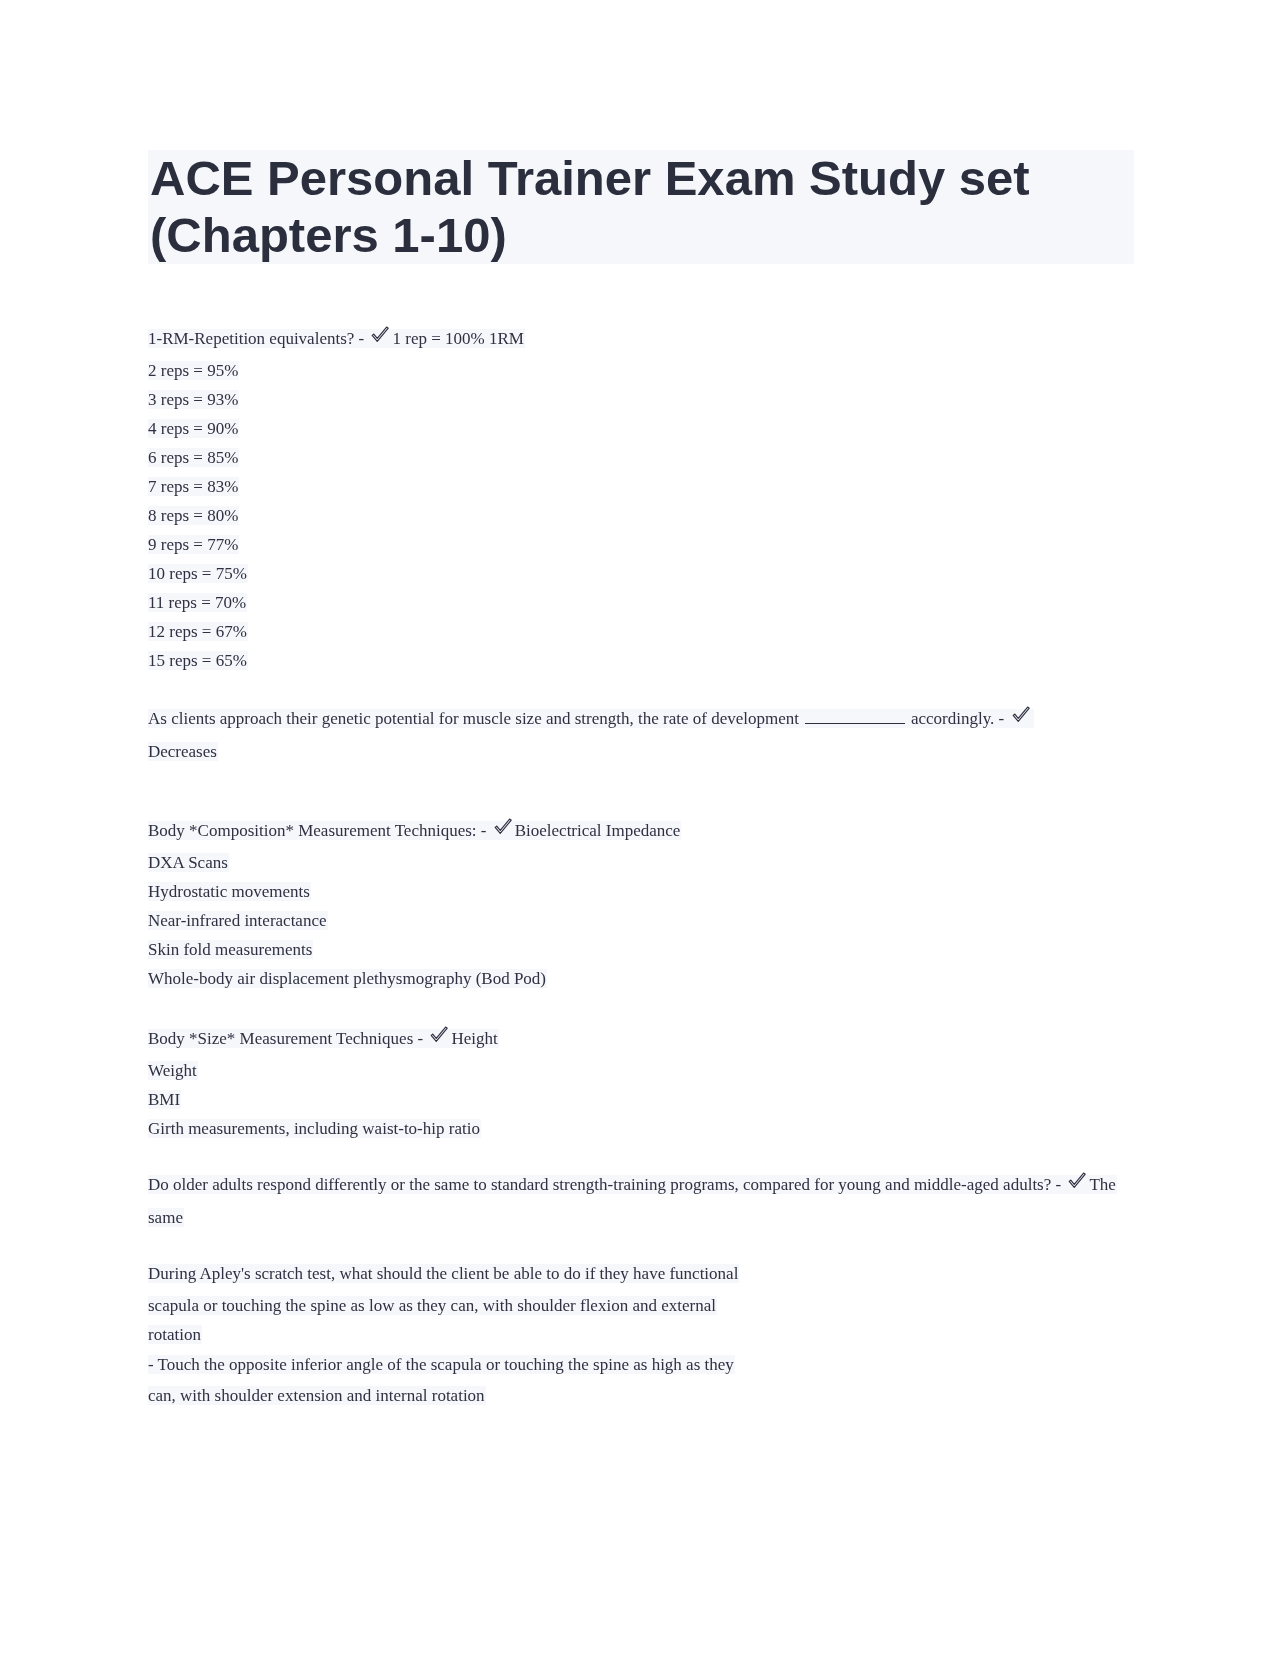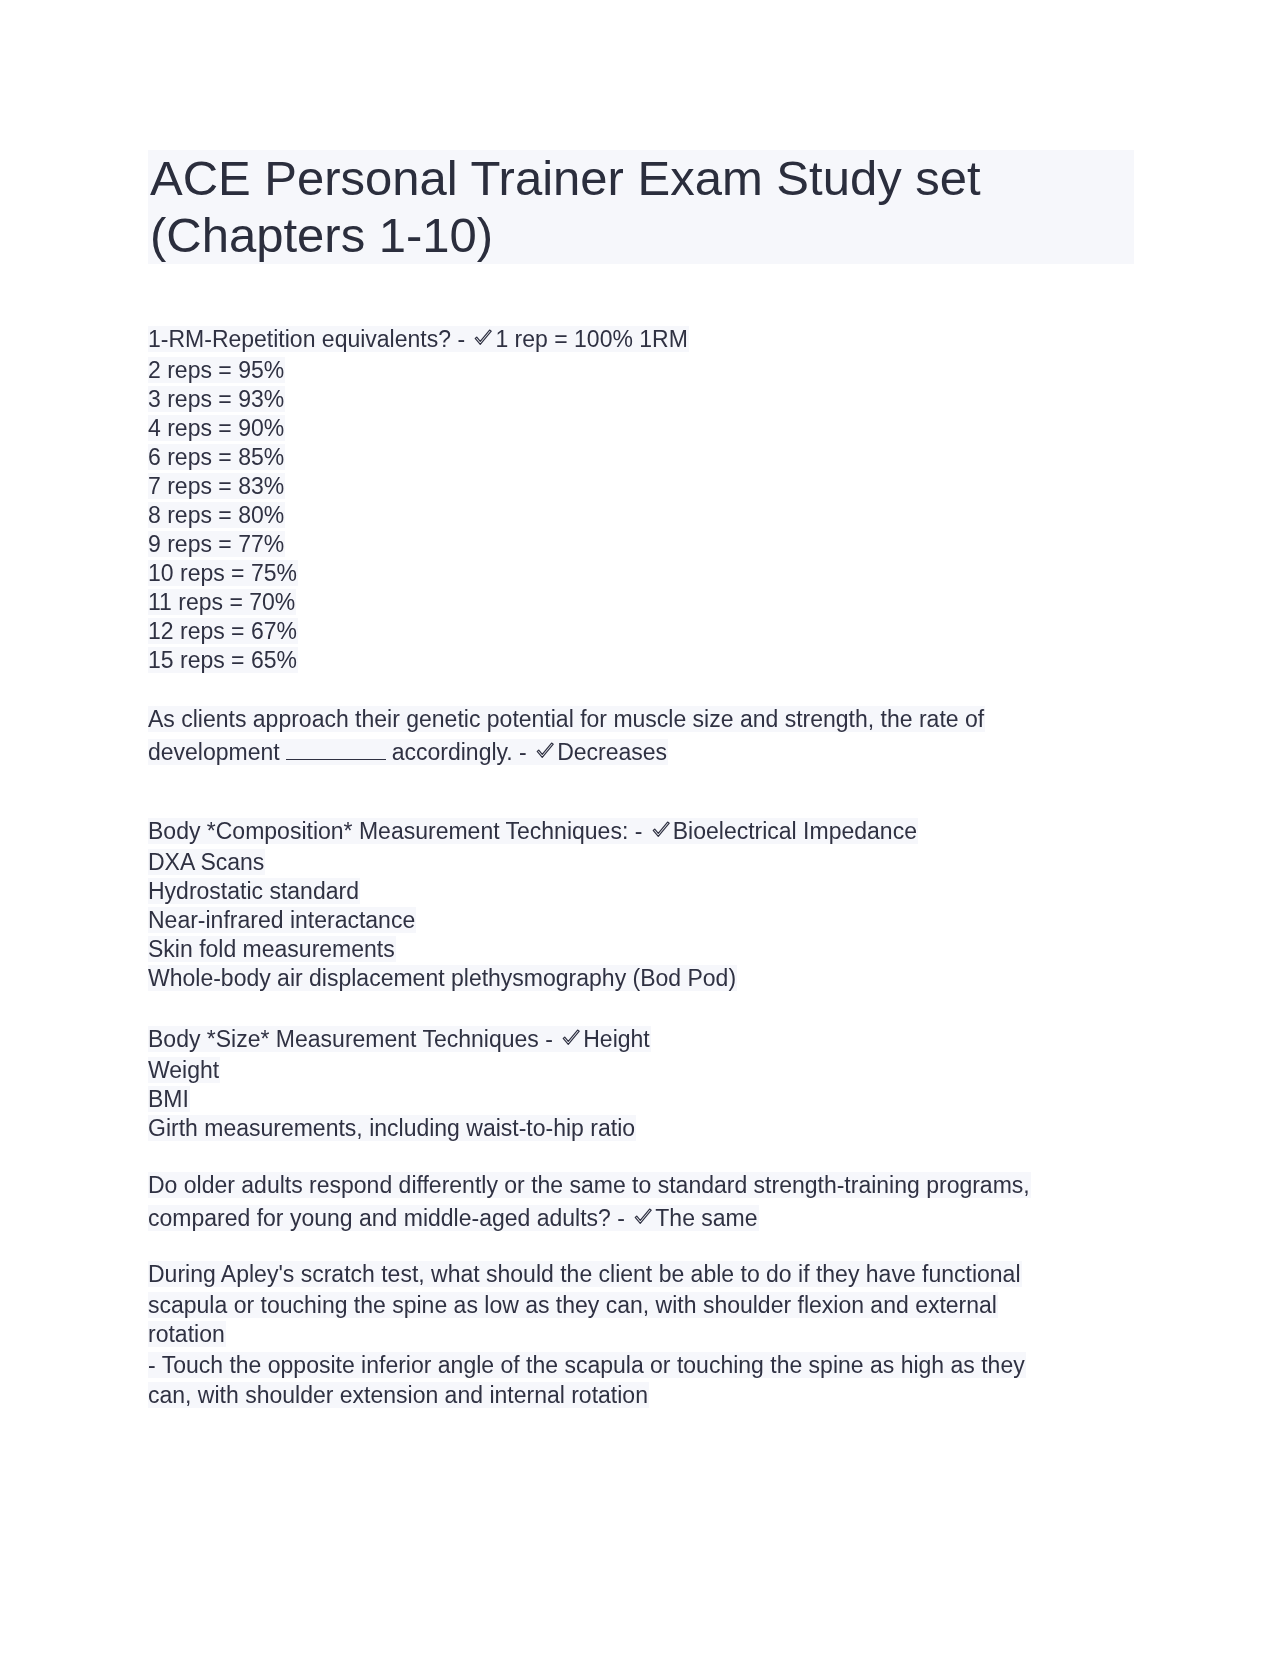--- a/index.html
+++ b/index.html
@@ -23,33 +23,34 @@
     }
     .title-box {
       background: #f6f7fb;
       width: 986px;
       padding: 0 0 0 2px;
       box-sizing: border-box;
     }
     .title {
       margin: 0;
       font-family: "Liberation Sans", sans-serif;
-      font-weight: normal;
+      font-weight: bold;
       font-size: 49px;
       line-height: 57px;
       color: #2b2e3d;
       letter-spacing: 0px;
     }
     .entries {
       margin-top: 58px;
     }
     .entry {
       margin: 0 0 27px 0;
-      font-size: 23px;
+      font-size: 17px;
       line-height: 29px;
+      font-family: Liberation Serif, serif;
     }
     .entry .row {
       display: block;
     }
     .entry .row span.hl {
       background: #f6f7fb;
       padding: 0 1px 0 0;
     }
     .entry.wrap {
       line-height: 32.5px;
@@ -121,21 +122,21 @@
       <div class="row" style="width: 890px;"><span class="hl"><span>As clients approach their genetic potential for muscle size and strength, the rate of development</span><span class="blank"></span><span>accordingly. - </span><span class="check"><svg viewBox="0 0 24 24">
                 <path d="M3.5 12.5 L9 19 L21 4.5 L19.2 3.3 L9 15.6 L5.2 11 Z" fill="none" stroke="#2f3142" stroke-width="1.3" stroke-linejoin="round"></path>
               </svg></span><span>Decreases</span></span></div>
     </div>
 
     <div class="entry" id="entry-2">
       <div class="row first-row"><span class="hl"><span>Body *Composition* Measurement Techniques: - </span><span class="check"><svg viewBox="0 0 24 24">
                 <path d="M3.5 12.5 L9 19 L21 4.5 L19.2 3.3 L9 15.6 L5.2 11 Z" fill="none" stroke="#2f3142" stroke-width="1.3" stroke-linejoin="round"></path>
               </svg></span><span>Bioelectrical Impedance</span></span></div>
       <div class="row"><span class="hl">DXA Scans</span></div>
-      <div class="row"><span class="hl">Hydrostatic standard</span></div>
+      <div class="row"><span class="hl">Hydrostatic movements</span></div>
       <div class="row"><span class="hl">Near-infrared interactance</span></div>
       <div class="row"><span class="hl">Skin fold measurements</span></div>
       <div class="row"><span class="hl">Whole-body air displacement plethysmography (Bod Pod)</span></div>
     </div>
 
     <div class="entry" id="entry-3">
       <div class="row first-row"><span class="hl"><span>Body *Size* Measurement Techniques - </span><span class="check"><svg viewBox="0 0 24 24">
                 <path d="M3.5 12.5 L9 19 L21 4.5 L19.2 3.3 L9 15.6 L5.2 11 Z" fill="none" stroke="#2f3142" stroke-width="1.3" stroke-linejoin="round"></path>
               </svg></span><span>Height</span></span></div>
       <div class="row"><span class="hl">Weight</span></div>

